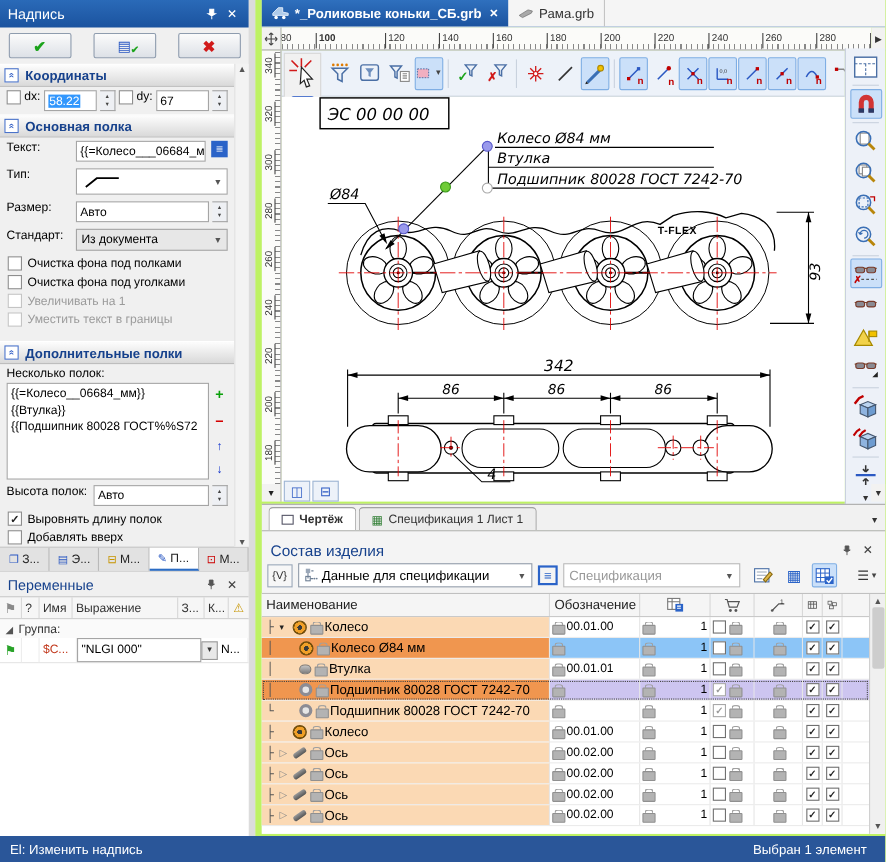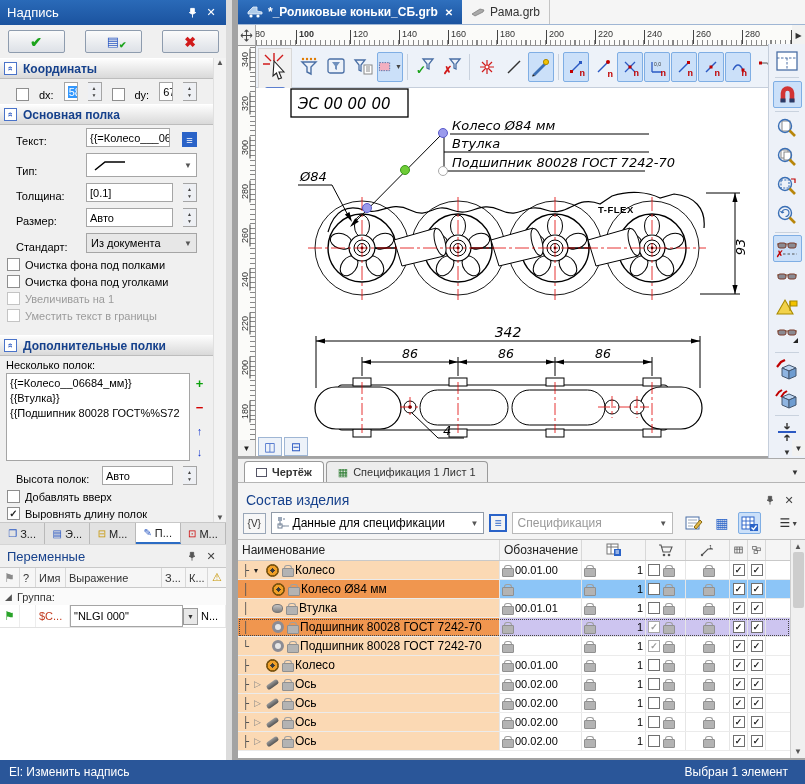--- a/index.html
+++ b/index.html
@@ -1,36 +1,36 @@
 <!DOCTYPE html>
 <html><head>
 <meta charset="utf-8">
 <style>
 *{margin:0;padding:0;box-sizing:border-box}
 html,body{width:805px;height:784px}
 body{font-family:"Liberation Sans",sans-serif;font-size:11px;color:#000;background:#E9E9E9}
-#root{position:relative;width:805px;height:784px;overflow:hidden;background:#a3a3a3}
+#root{position:relative;width:805px;height:784px;overflow:hidden;background:#bef264}
 
 #lpanel{position:absolute;left:0;top:0;width:232px;height:760px;background:#F0F0F0;border-right:6px solid #DCDCDC;display:flex;flex-direction:column}
 .ptitle{height:25px;background:linear-gradient(#2A6AB8,#1B539F);color:#fff;display:flex;align-items:center;padding:0 7px;font-size:13px;flex:none}
 .ptitle .sp{flex:1}
 .titbtn{width:16px;height:16px;display:flex;align-items:center;justify-content:center;font-size:11px;margin-left:3px}
 .btnrow{display:flex;justify-content:center;gap:20px;padding:5px 0 5px;flex:none}
 .pbtn{width:57px;height:23px;border:1px solid #8E9CAE;border-radius:2px;background:linear-gradient(#FBFBFB,#DDE1E7);display:flex;align-items:center;justify-content:center;font-size:14px;position:relative}
 .gcheck{color:#1BA31B;font-weight:bold}
 .rx{color:#D11A1A;font-weight:bold}
 .formic{color:#2B59C3;font-size:13px}
 .minicheck{position:absolute;right:14px;bottom:2px;color:#1BA31B;font-size:9px;font-weight:bold}
 #lsections{position:relative;padding-right:13px;flex:none}
 #lscroll{position:absolute;right:0;top:0;bottom:0;width:13px;background:#F3F3F3;border-left:1px solid #E0E0E0;display:flex;flex-direction:column;justify-content:space-between;align-items:center;font-size:8px;color:#555}
 .sechead{height:21px;display:flex;align-items:center;gap:6px;padding:0 4px;background:linear-gradient(#FDFDFD,#D9D9D9);border-bottom:1px solid #BDBDBD;border-top:1px solid #fff;color:#16418C;font-weight:bold;font-size:12px}
 .chev{width:13px;height:13px;border:1px solid #4A73C9;background:#fff;color:#2B59C3;display:flex;align-items:center;justify-content:center;flex:none}
 .chev i{display:inline-block;transform:rotate(-90deg);font-size:9px;font-weight:bold;font-style:normal;letter-spacing:-1px}
 .chev.down i{transform:rotate(90deg)}
-.frow{display:flex;align-items:flex-end;padding:3px 16px;gap:10px}
+.frow{display:flex;align-items:flex-start;padding:3px 6px;gap:3px}
 .flabel{width:60px;flex:none}
 .flabel.w75{width:76px}
 .tinput{flex:1;height:19px;border:1px solid #A5A5A5;background:#fff;display:flex;align-items:center;padding:0 3px;overflow:hidden;white-space:nowrap;position:relative}
 .selblue{background:#3297FD;color:#fff;padding:0 1px}
 .spin{width:14px;height:19px;border:1px solid #A5A5A5;border-left:none;background:#EEF0F4;display:flex;flex-direction:column;align-items:center;justify-content:space-evenly;font-size:5px;color:#444;flex:none}
 .listbtn{width:15px;height:15px;background:#2A63C8;color:#fff;display:flex;align-items:center;justify-content:center;font-size:11px;flex:none;margin-left:2px}
 .tarea{flex:1;height:36px;border:1px solid #A5A5A5;background:#fff;position:relative}
 .tarea .sar{position:absolute;right:1px;font-size:7px;color:#C4C4C4}
 .combo{flex:1;height:20px;border:1px solid #A5A5A5;background:#fff;display:flex;align-items:center;padding:0 4px;position:relative}
 .combo .dd{margin-left:auto;color:#555;font-size:8px}
@@ -222,30 +222,20 @@
       <div class="frow">
         <span class="flabel">Тип:</span>
         <span class="combo" style="height:24px">
           <svg width="38" height="14" viewBox="0 0 38 14">
               <path d="M4 12 L14 4 H34" fill="none" stroke="#000" stroke-width="1.6"></path>
             </svg>
           <span class="dd">▼</span>
         </span>
       </div>
       <div class="frow">
-        <span class="flabel">Толщина:</span>
-        <span class="tinput">
-            <span>[0.1]</span>
-          </span>
-        <span class="spin">
-            <span>▲</span>
-            <span>▼</span>
-          </span>
-      </div>
-      <div class="frow">
         <span class="flabel">Размер:</span>
         <span class="tinput">
             <span>Авто</span>
           </span>
         <span class="spin">
             <span>▲</span>
             <span>▼</span>
           </span>
       </div>
       <div class="frow">
@@ -296,26 +286,26 @@
         <span class="flabel w75">Высота полок:</span>
         <span class="tinput">
             <span>Авто</span>
           </span>
         <span class="spin">
             <span>▲</span>
             <span>▼</span>
           </span>
       </div>
       <div class="cbrow">
+          <span class="cb checked"></span>
+          <span>Выровнять длину полок</span>
+        </div>
+      <div class="cbrow">
           <span class="cb"></span>
           <span>Добавлять вверх</span>
-        </div>
-      <div class="cbrow">
-          <span class="cb checked"></span>
-          <span>Выровнять длину полок</span>
         </div>
 
       <div id="lscroll">
           <span>▲</span>
           <span>▼</span>
         </div>
     </div>
 
     <div class="ltabs">
       <div class="ltab">
@@ -401,21 +391,21 @@
   </div>
 
   <div id="rcorner">
     <svg width="13" height="13" viewBox="0 0 14 14">
         <path d="M7 1 V13 M1 7 H13 M7 1 L5 3 M7 1 L9 3 M7 13 L5 11 M7 13 L9 11 M1 7 L3 5 M1 7 L3 9 M13 7 L11 5 M13 7 L11 9" stroke="#444" stroke-width="1.1" fill="none"></path>
       </svg>
   </div>
   <div id="rulerh">
       <div class="ticks"></div>
       <span class="rlbl" style="left: -4px;">80</span>
-      <span class="rlbl" style="left: 40px; font-weight: bold;">100</span>
+      <span class="rlbl" style="left: 31px; font-weight: bold;">100</span>
       <span class="rlbl" style="left: 94px;">120</span>
       <span class="rlbl" style="left: 143px;">140</span>
       <span class="rlbl" style="left: 192px;">160</span>
       <span class="rlbl" style="left: 241px;">180</span>
       <span class="rlbl" style="left: 290px;">200</span>
       <span class="rlbl" style="left: 339px;">220</span>
       <span class="rlbl" style="left: 388px;">240</span>
       <span class="rlbl" style="left: 437px;">260</span>
       <span class="rlbl" style="left: 486px;">280</span>
       <span class="rlbl" style="left: 535px;">300</span>

